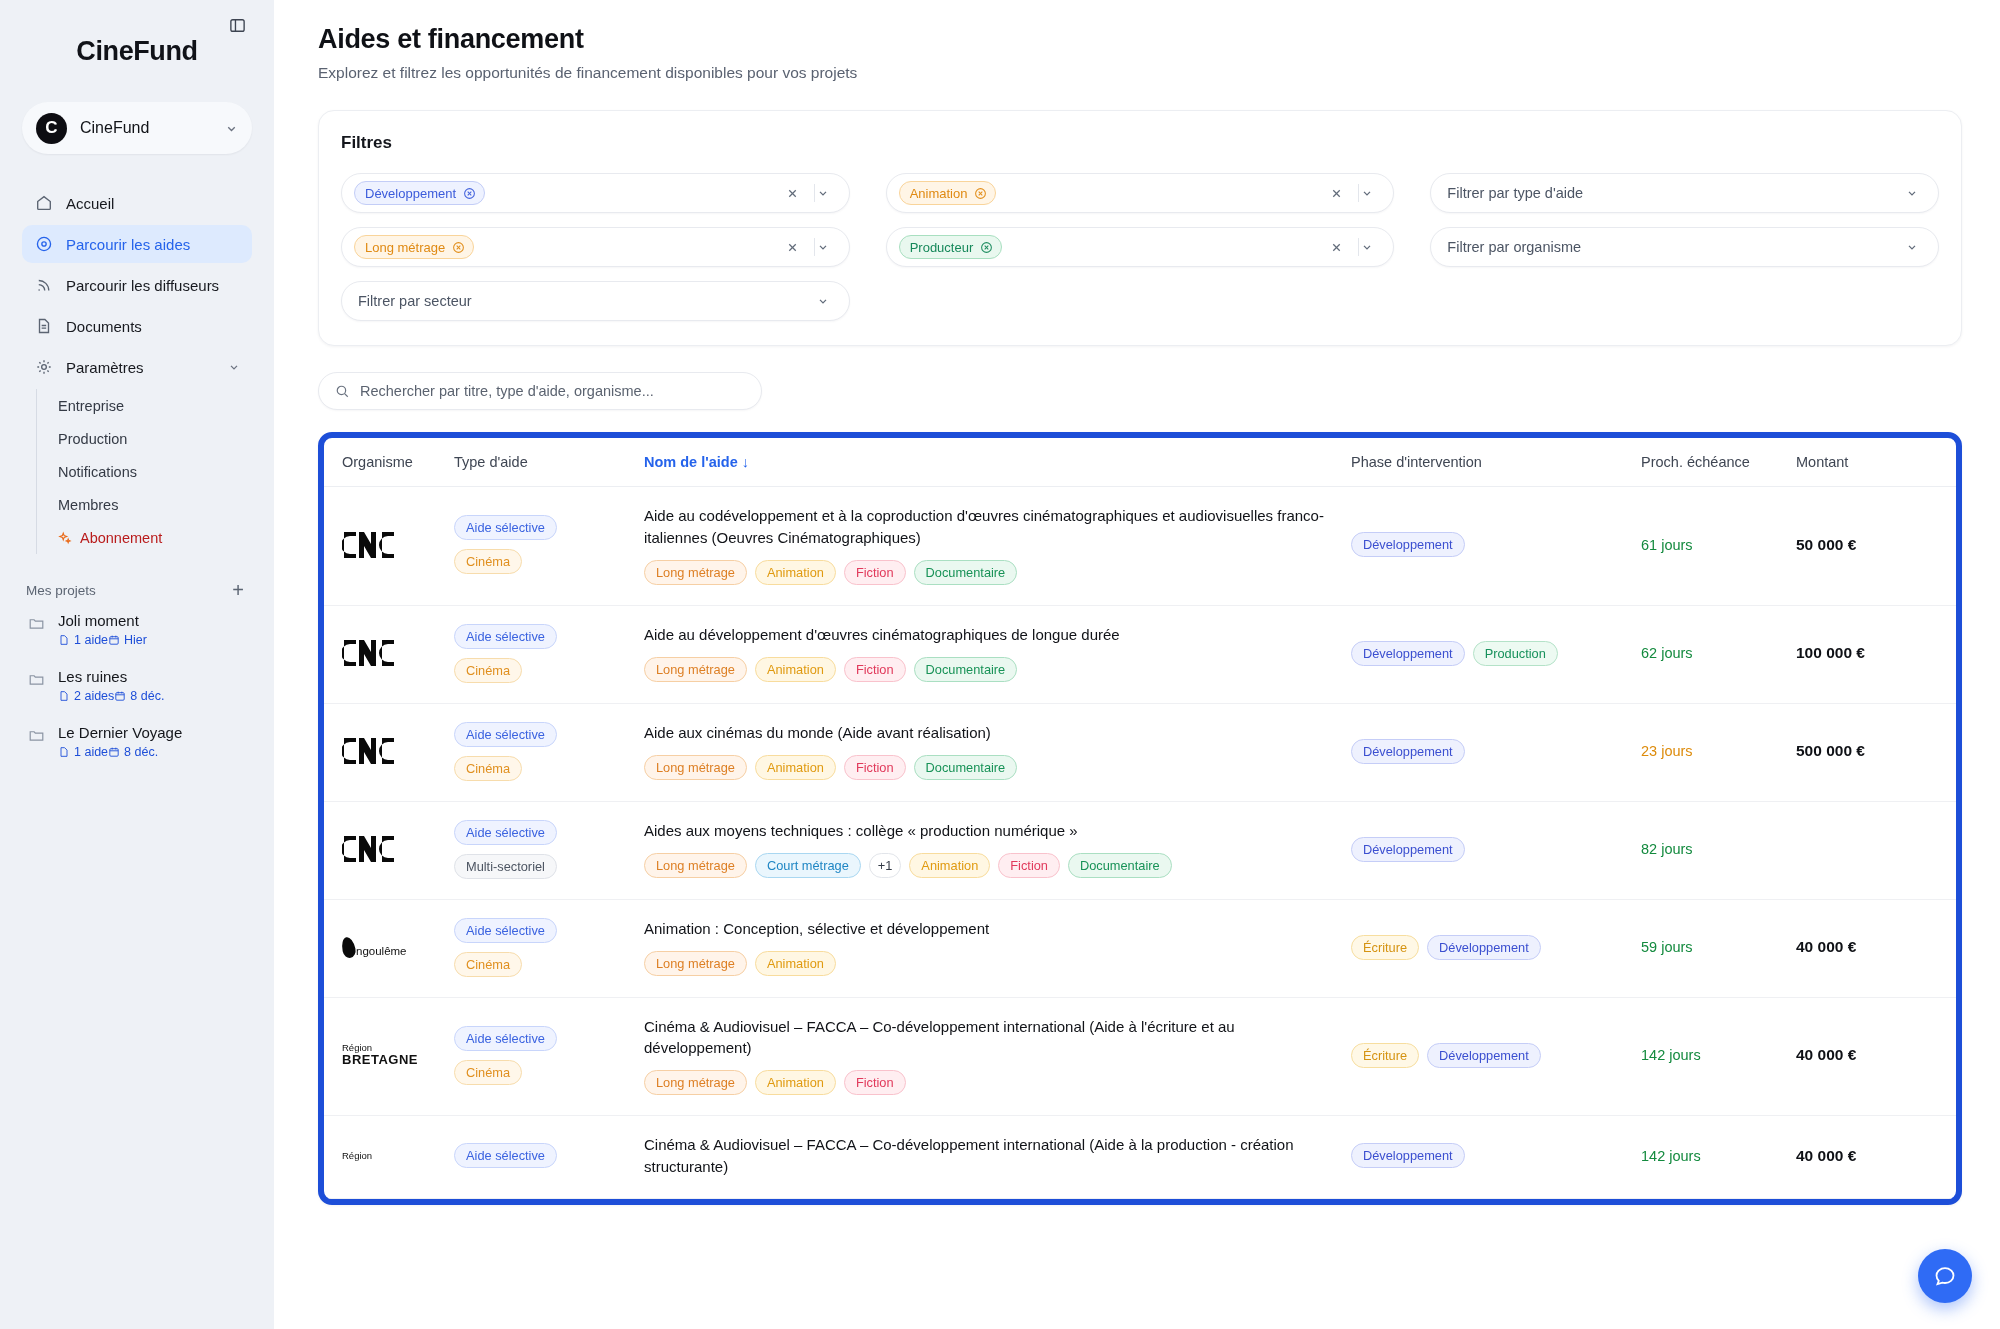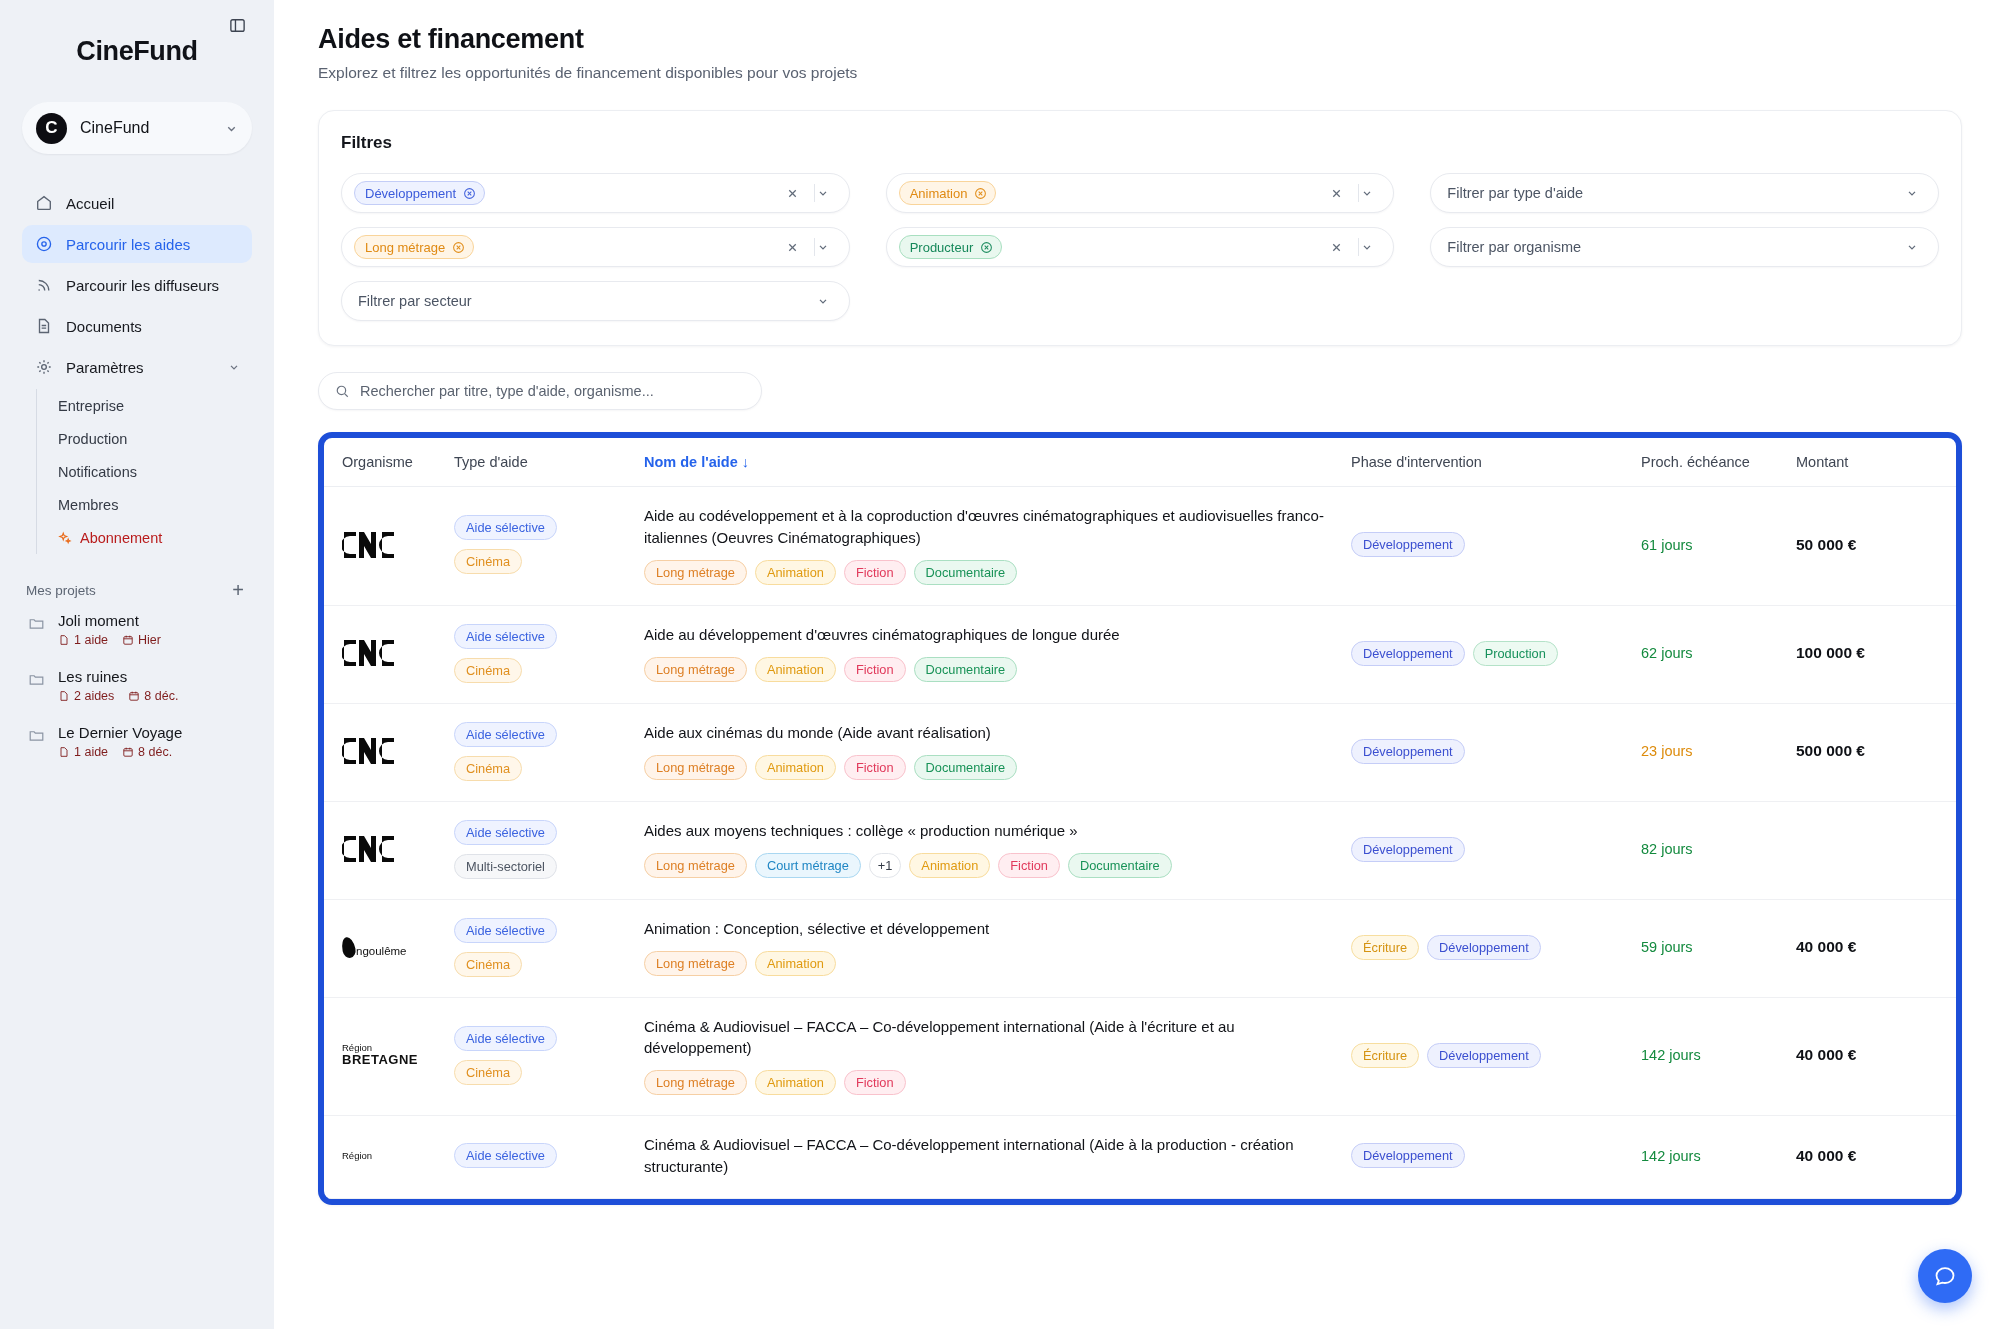--- a/index.html
+++ b/index.html
@@ -75,21 +75,21 @@
     margin-top: 26px; padding: 0 8px 0 4px;
     font-size: 13.5px; color: #5c6573;
   }
   .plus-btn { font-size: 20px; color: #5c6573; cursor: pointer; line-height: 1;}
   .project {
     display: flex; gap: 12px; align-items: flex-start;
     padding: 9px 6px; border-radius: 9px; cursor: pointer; margin-top: 3px;
   }
   .proj-ico { color: #8b94a3; margin-top: 3px; flex: 0 0 18px; }
   .proj-name { font-size: 15px; color: #14161b; font-weight: 500; }
-  .proj-meta { display: flex; gap: 14px; margin-top: 4px; font-size: 12.5px; color: #7f1d1d; }
+  .proj-meta { display: flex; margin-top: 4px; font-size: 12.5px; color: #1d4ed8; }
   .proj-meta span { display:flex; align-items:center; gap:4px; }
 
   
   .main { flex: 1; height: 1329px; overflow: hidden; background:#fff; position:relative; }
   .page-head { padding: 24px 0 0 44px; }
   .page-title { font-size: 27px; font-weight: bold; color: #0f1116; letter-spacing: -0.3px;}
   .page-sub { font-size: 15.5px; color: #5a6271; margin-top: 9px; }
 
   .content { padding: 28px 38px 0 44px; }
 

